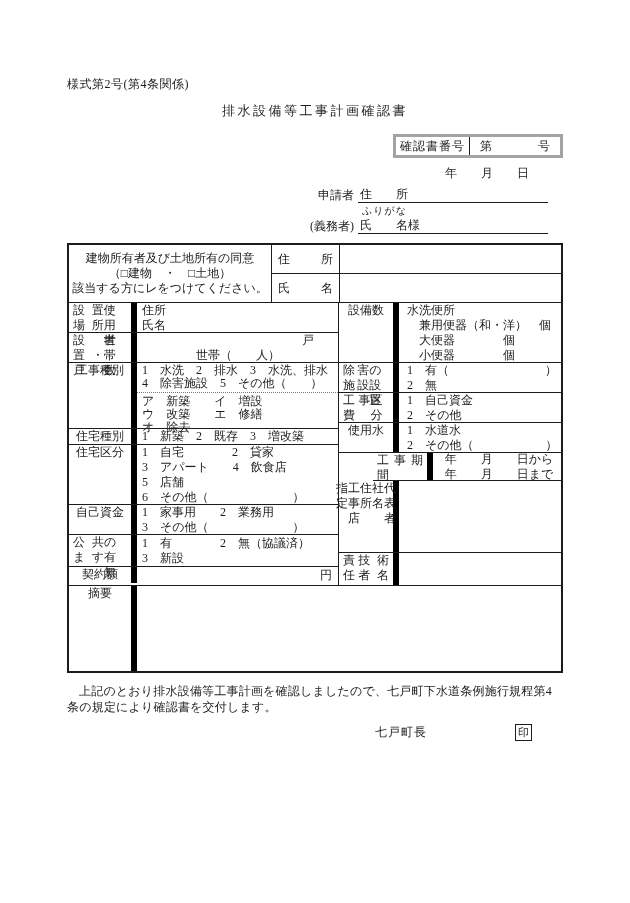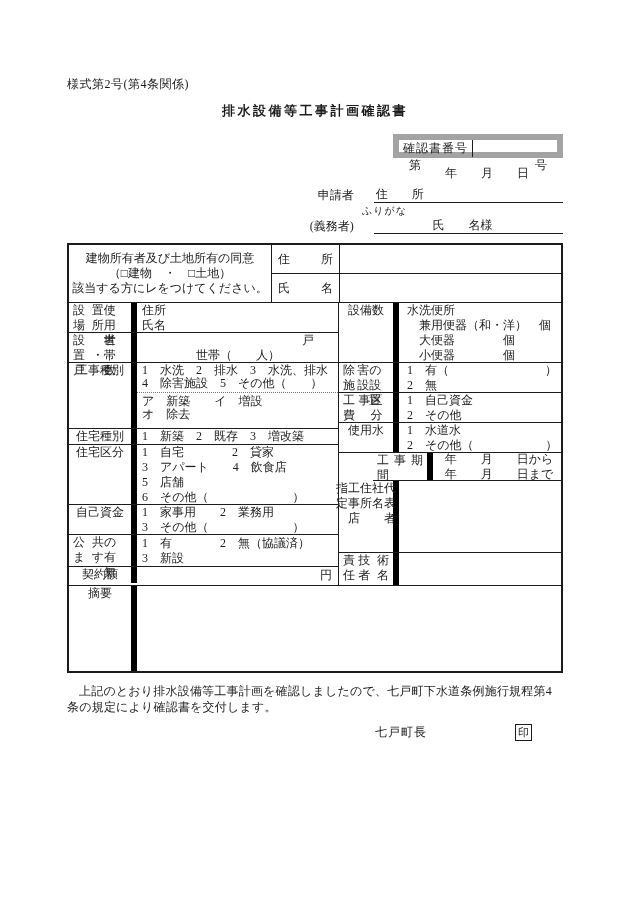--- a/index.html
+++ b/index.html
@@ -7,34 +7,34 @@
   body {
     width:630px; height:903px;
     color:#1c1c1c;
     font-family:"Liberation Serif","DejaVu Serif",serif;
     font-size:12px;
     position:relative;
   }
   .page { position:absolute; top:0; left:0; width:630px; height:761px; padding:76px 67px 0 67px; }
 
   .form-number { font-size:12px; letter-spacing:0.5px; }
-  .doc-title { text-align:center; font-size:13px; letter-spacing:2.5px; margin-top:9px;font-weight:bold; }
+  .doc-title { text-align:center; font-size:13px; letter-spacing:2.5px; margin-top:9px; }
 
   .confirm-wrap { display:flex; justify-content:flex-end; margin-top:14px; }
-  .confirm-box { display:flex; border:6px solid #a3a3a3; height:24px; width:170px;flex-direction:column; }
+  .confirm-box { display:flex; border:3px solid #a3a3a3; height:24px; width:170px; }
   .confirm-box .lbl { width:74px; border-right:1px solid #1c1c1c; display:flex; align-items:center; justify-content:center; letter-spacing:1px; }
   .confirm-box .val { flex:1; display:flex; align-items:center; justify-content:space-between; padding:0 10px; }
 
   .date-line { text-align:right; padding-right:34px; margin-top:7px; }
 
   .applicant { margin-top:5px; padding-left:236px; line-height:15px; }
-  .app-row { display:flex; align-items:flex-end;gap:16px; }
+  .app-row { display:flex; align-items:flex-end; }
   .app-role { width:55px; text-align:right; padding-right:4px; }
   .ul { display:inline-block; width:190px; border-bottom:1px solid #1c1c1c; padding:0 2px; }
-  .ul-name { display:flex; justify-content:center; padding-right:14px; }
+  .ul-name { display:flex; justify-content:flex-start; padding-right:14px; }
   .furigana { font-size:10px; margin-left:59px; letter-spacing:1px; }
 
   
   .btable { border:2px solid #1c1c1c; margin-top:9px; width:496px; }
   .consent-row { display:flex; height:58px; border-bottom:1px solid #1c1c1c; }
   .consent-left { width:203px; border-right:1px solid #1c1c1c; display:flex; flex-direction:column; justify-content:center; text-align:center; line-height:15px; }
   .consent-mid { width:68px; border-right:1px solid #1c1c1c; display:flex; flex-direction:column; }
   .consent-mid .cell, .consent-val .cell { flex:1; display:flex; flex-direction:column; justify-content:center; }
   .consent-mid .cell { padding:0 6px; }
   .consent-mid .cell:first-child, .consent-val .cell:first-child { border-bottom:1px solid #1c1c1c; }
@@ -154,20 +154,21 @@
           <div class="tlabel">
             <div class="jl">工事種別</div>
           </div>
           <div class="tcontent" style="padding-left:0; justify-content:flex-start;">
             <div class="wt-a">
               <div>1　水洗　2　排水　3　水洗、排水</div>
               <div>4　除害施設　5　その他（　　）</div>
             </div>
             <div class="wt-b">
               <div>ア　新築　　イ　増設</div>
+              <div>ウ　改築　　エ　修繕</div>
               <div>オ　除去</div>
             </div>
           </div>
         </div>
 
         <div class="trow h16">
           <div class="tlabel">
             <div class="jl">住宅種別</div>
           </div>
           <div class="tcontent">

